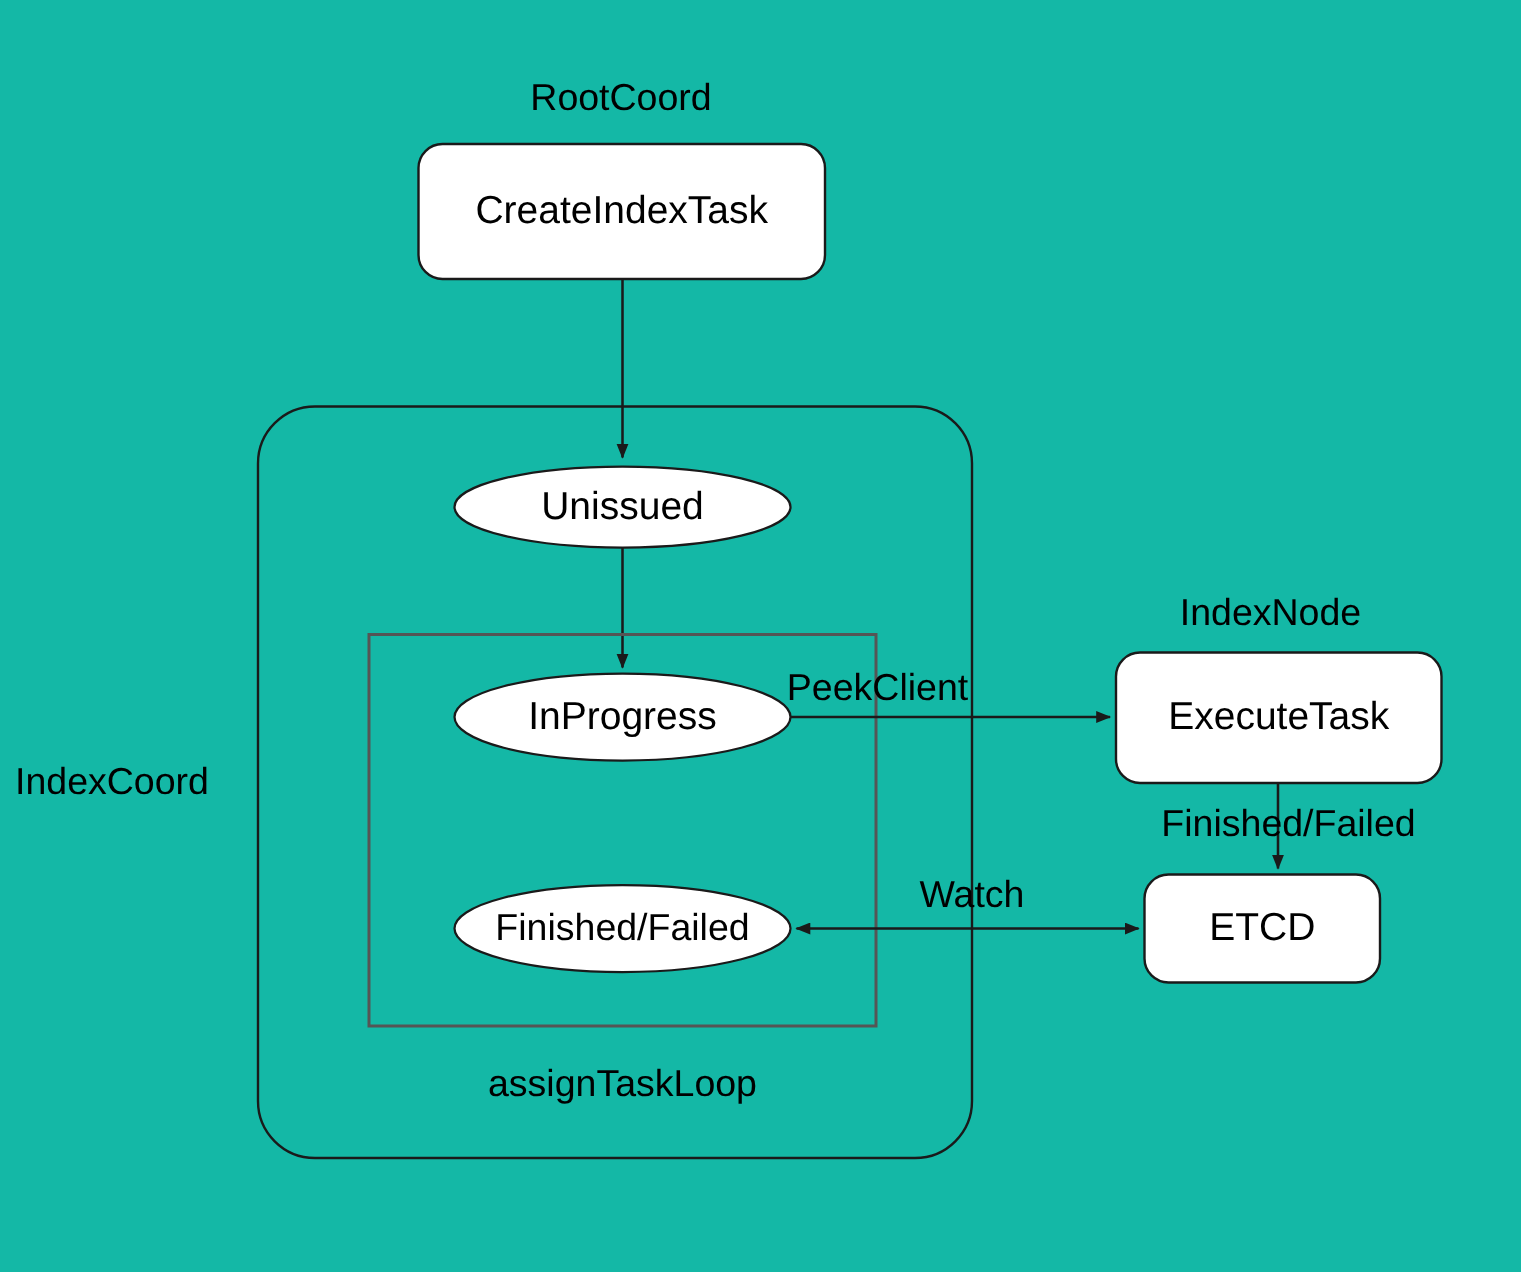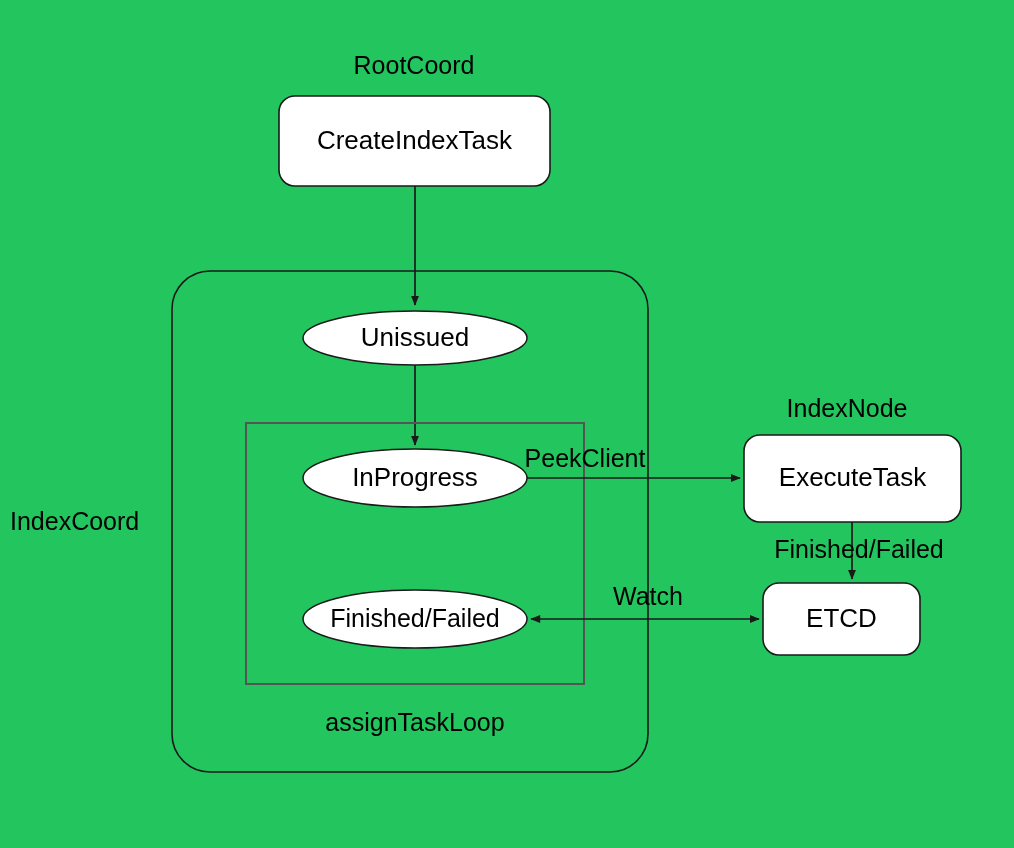--- a/index.html
+++ b/index.html
@@ -10,21 +10,21 @@
   body {
     width: 1014px;
     height: 848px;
     font-family: "Liberation Sans", sans-serif;
     overflow: hidden;
   }
   #diagram-root {
     position: relative;
     width: 1014px;
     height: 848px;
-    background: #22c55e;
+    background: #14b8a6;
   }
   svg.canvas {
     display: block;
     width: 1014px;
     height: 848px;
   }
   .shape-stroke {
     fill: #ffffff;
     stroke: #1a1a1a;
     stroke-width: 1.6;

